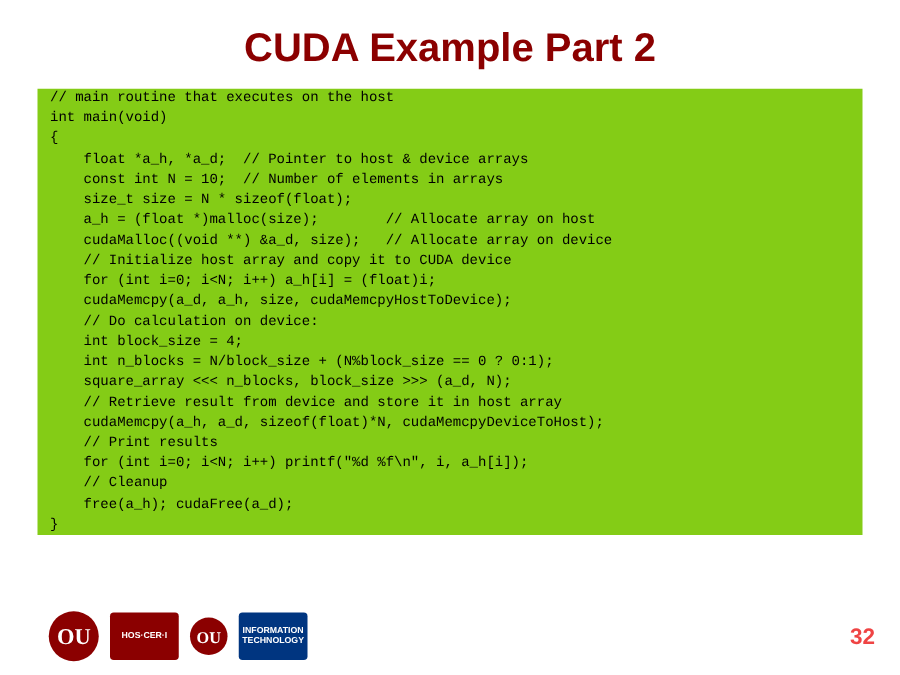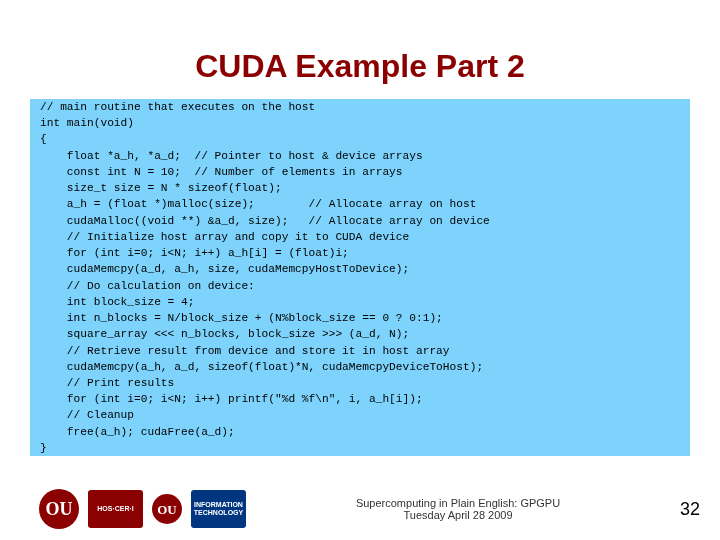--- a/index.html
+++ b/index.html
@@ -16,29 +16,28 @@
       position: relative;
       padding: 20px 30px 60px 30px;
     }
     .title {
       text-align: center;
       font-size: 32px;
       font-weight: bold;
       color: #8B0000;
       margin-bottom: 14px;
       font-family: Arial, sans-serif;
-      margin-top: 28px;
     }
     .code-block {
       font-family: 'Courier New', Courier, monospace;
       font-size: 11.2px;
       line-height: 1.45;
       color: #000;
       white-space: pre;
-      background: #7dd3fc;
+      background: #84cc16;
       padding: 0 10px;
     }
     .footer {
       position: absolute;
       bottom: 10px;
       left: 18px;
       right: 0;
       display: flex;
       align-items: center;
       justify-content: space-between;
@@ -50,22 +49,22 @@
       gap: 8px;
     }
     .footer-center {
       text-align: center;
       font-size: 11px;
       color: #333;
       flex: 1;
     }
     .footer-num {
       font-size: 18px;
-      font-weight: normal;
-      color: #000000;
+      font-weight: bold;
+      color: #ef4444;
       min-width: 30px;
       text-align: right;
     }
     
     .hosceri-logo {
       width: 55px;
       height: 38px;
       background: #8B0000;
       border-radius: 3px;
       display: flex;
@@ -142,21 +141,17 @@
       <svg width="32" height="32" viewBox="0 0 32 32">
         <circle cx="16" cy="16" r="15" fill="#8B0000"></circle>
         <text x="16" y="21" text-anchor="middle" fill="white" font-size="13" font-weight="bold" font-family="serif">OU</text>
       </svg>
 
       <div class="it-logo">
         <span>INFORMATION<br>TECHNOLOGY</span>
       </div>
     </div>
 
-    <div class="footer-center">
-      <div>Supercomputing in Plain English: GPGPU</div>
-      <div>Tuesday April 28 2009</div>
-    </div>
 
     <div class="footer-num">32</div>
   </div>
 
 </div>
 
 </body></html>

